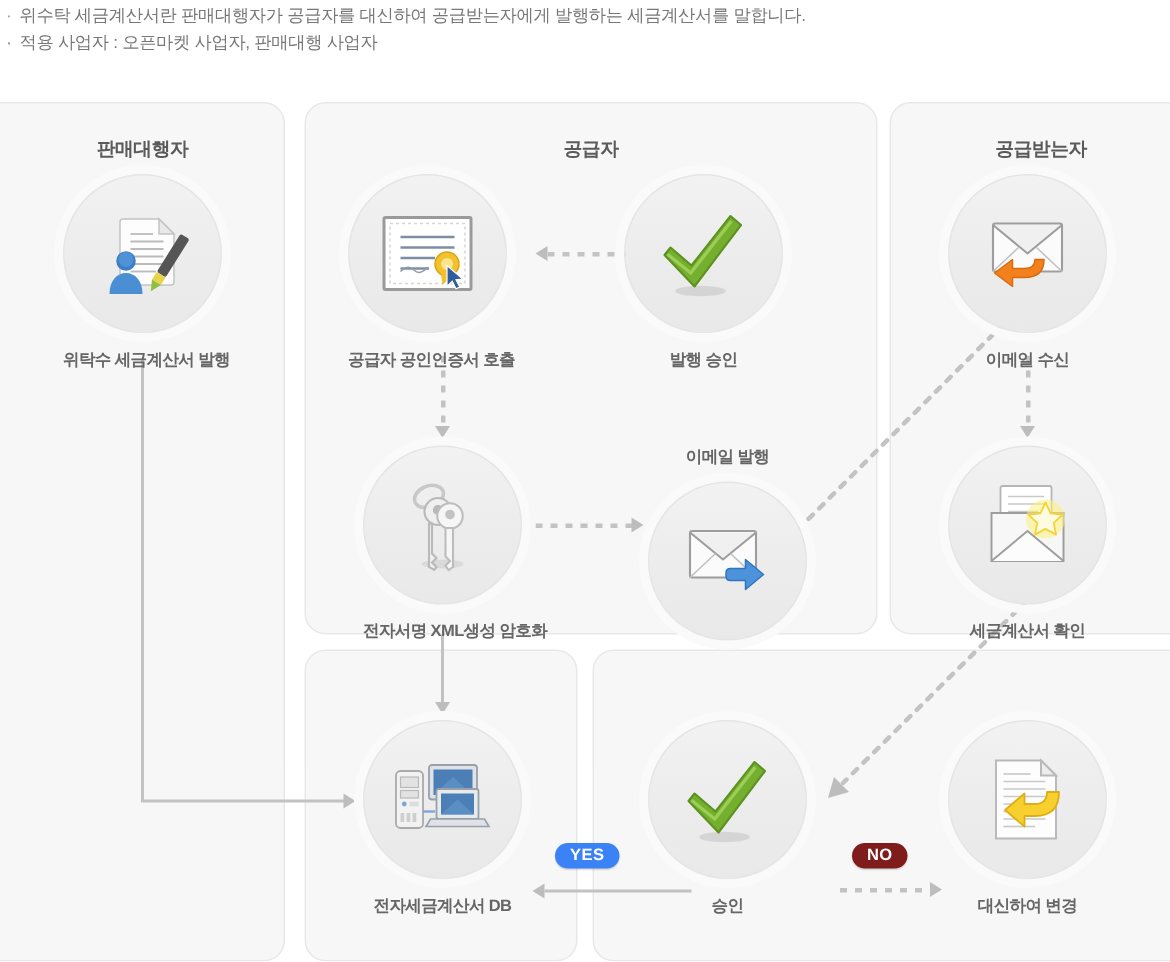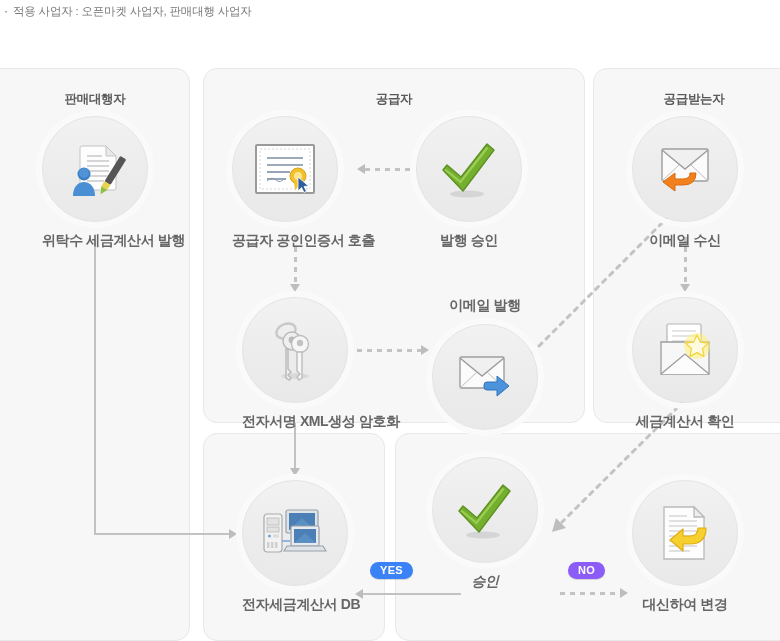--- a/index.html
+++ b/index.html
@@ -89,40 +89,40 @@
     position: relative;
     box-sizing: border-box;
     border: 1px solid #e5e5e5;
     display: flex;
     align-items: center;
     justify-content: center;
   }
   .bubble > svg { display: block; }
   .node-label {
     margin-top: 10px;
-    font-size: 14px;
+    font-size: 11px;
     font-weight: bold;
     color: #666666;
     letter-spacing: -0.4px;
     white-space: nowrap;
   }
   .node-label.above {
     margin: 0 0 9px 0;
   }
 
   
   #node-delegate   { left: 42px;  top: 56px; }
   #node-cert       { left: 232px; top: 56px; }
   #node-approve1   { left: 416px; top: 56px; }
   #node-email-recv { left: 632px; top: 56px; }
   #node-keys       { left: 242px; top: 237px; }
   #node-email-send { left: 432px; top: 237px; }
   #node-confirm    { left: 632px; top: 237px; }
   #node-db         { left: 242px; top: 420px; }
-  #node-approve2   { left: 432px; top: 397px; font-style: italic; }
+  #node-approve2   { left: 432px; top: 420px; }
   #node-reject     { left: 632px; top: 420px; }
 
   
   #node-email-send .node-label.above { position: relative; }
 
   
   .conn { position: absolute; }
 
   .line-solid {
     background: #c2c2c2;
@@ -157,28 +157,29 @@
     font-size: 11px;
     font-weight: bold;
     color: #ffffff;
     border-radius: 9px;
     padding: 2px 10px 3px;
     letter-spacing: 0.3px;
     line-height: 12px;
     box-shadow: 0 1px 1px rgba(0,0,0,0.15);
   }
   #badge-yes { background: #3b82f6; left: 370px; top: 502px; }
-  #badge-no  { background: #8b5cf6; left: 568px; top: 502px; }
+  #badge-no  { background: #7f1d1d; left: 568px; top: 502px; }
 </style>
 </head>
 <body>
 
 <div id="intro">
   <div class="intro-line">
     <span class="bullet">·</span>
+    <span>위수탁 세금계산서란 판매대행자가 공급자를 대신하여 공급받는자에게 발행하는 세금계산서를 말합니다.</span>
   </div>
   <div class="intro-line">
     <span class="bullet">·</span>
   </div>
   <div class="intro-line">
     <span class="bullet">·</span>
     <span>적용 사업자 : 오픈마켓 사업자, 판매대행 사업자</span>
   </div>
 </div>
 

